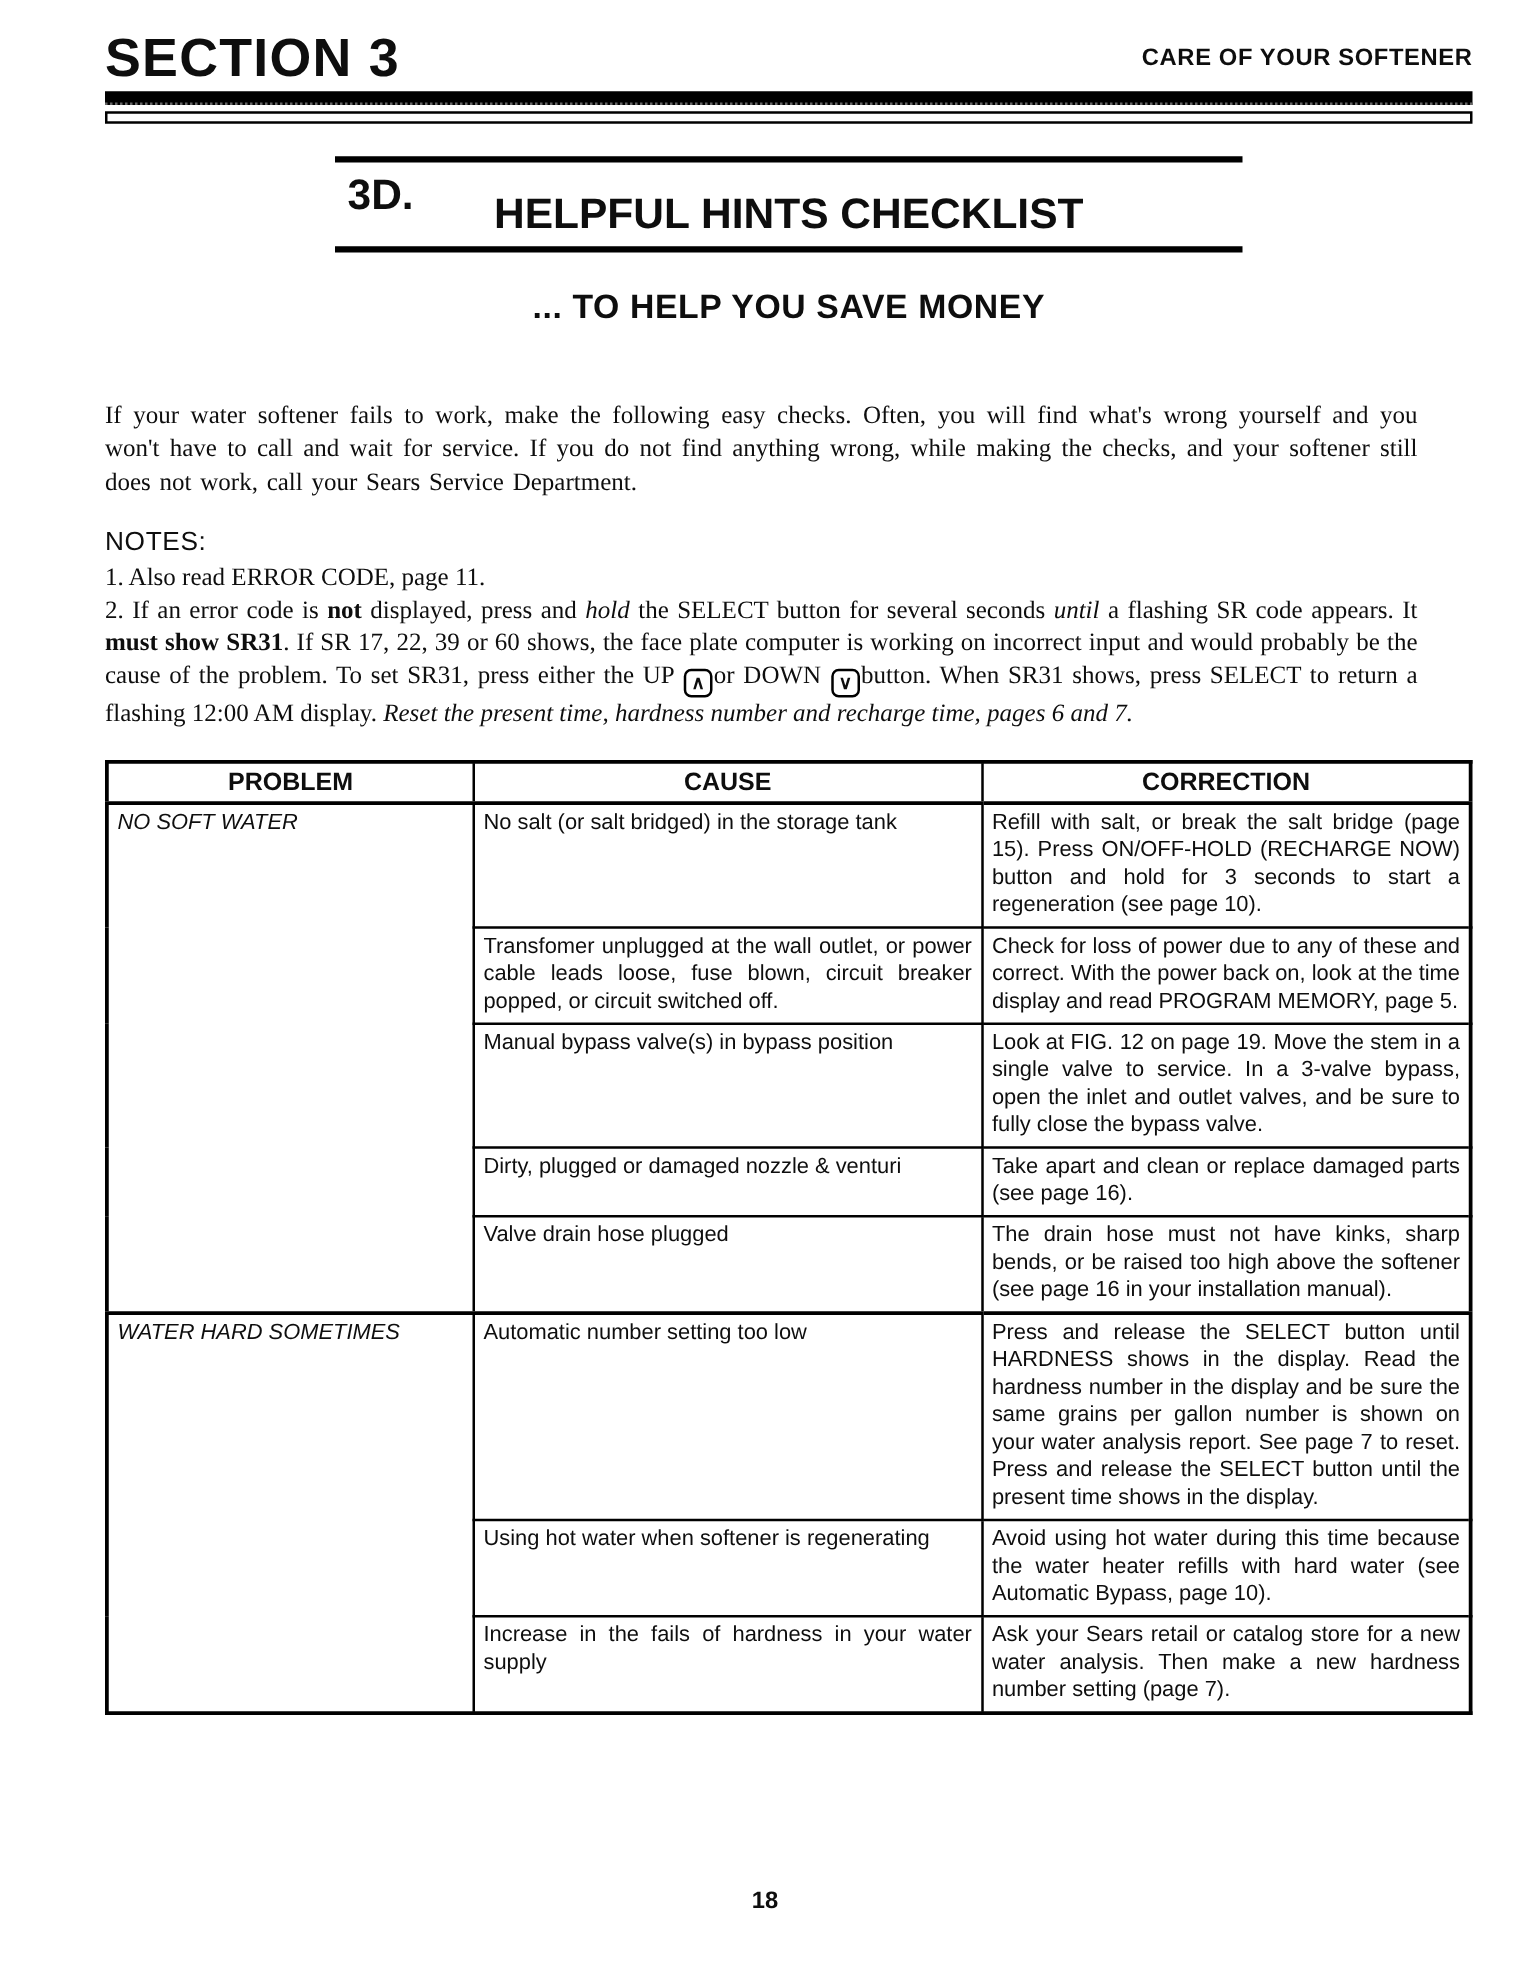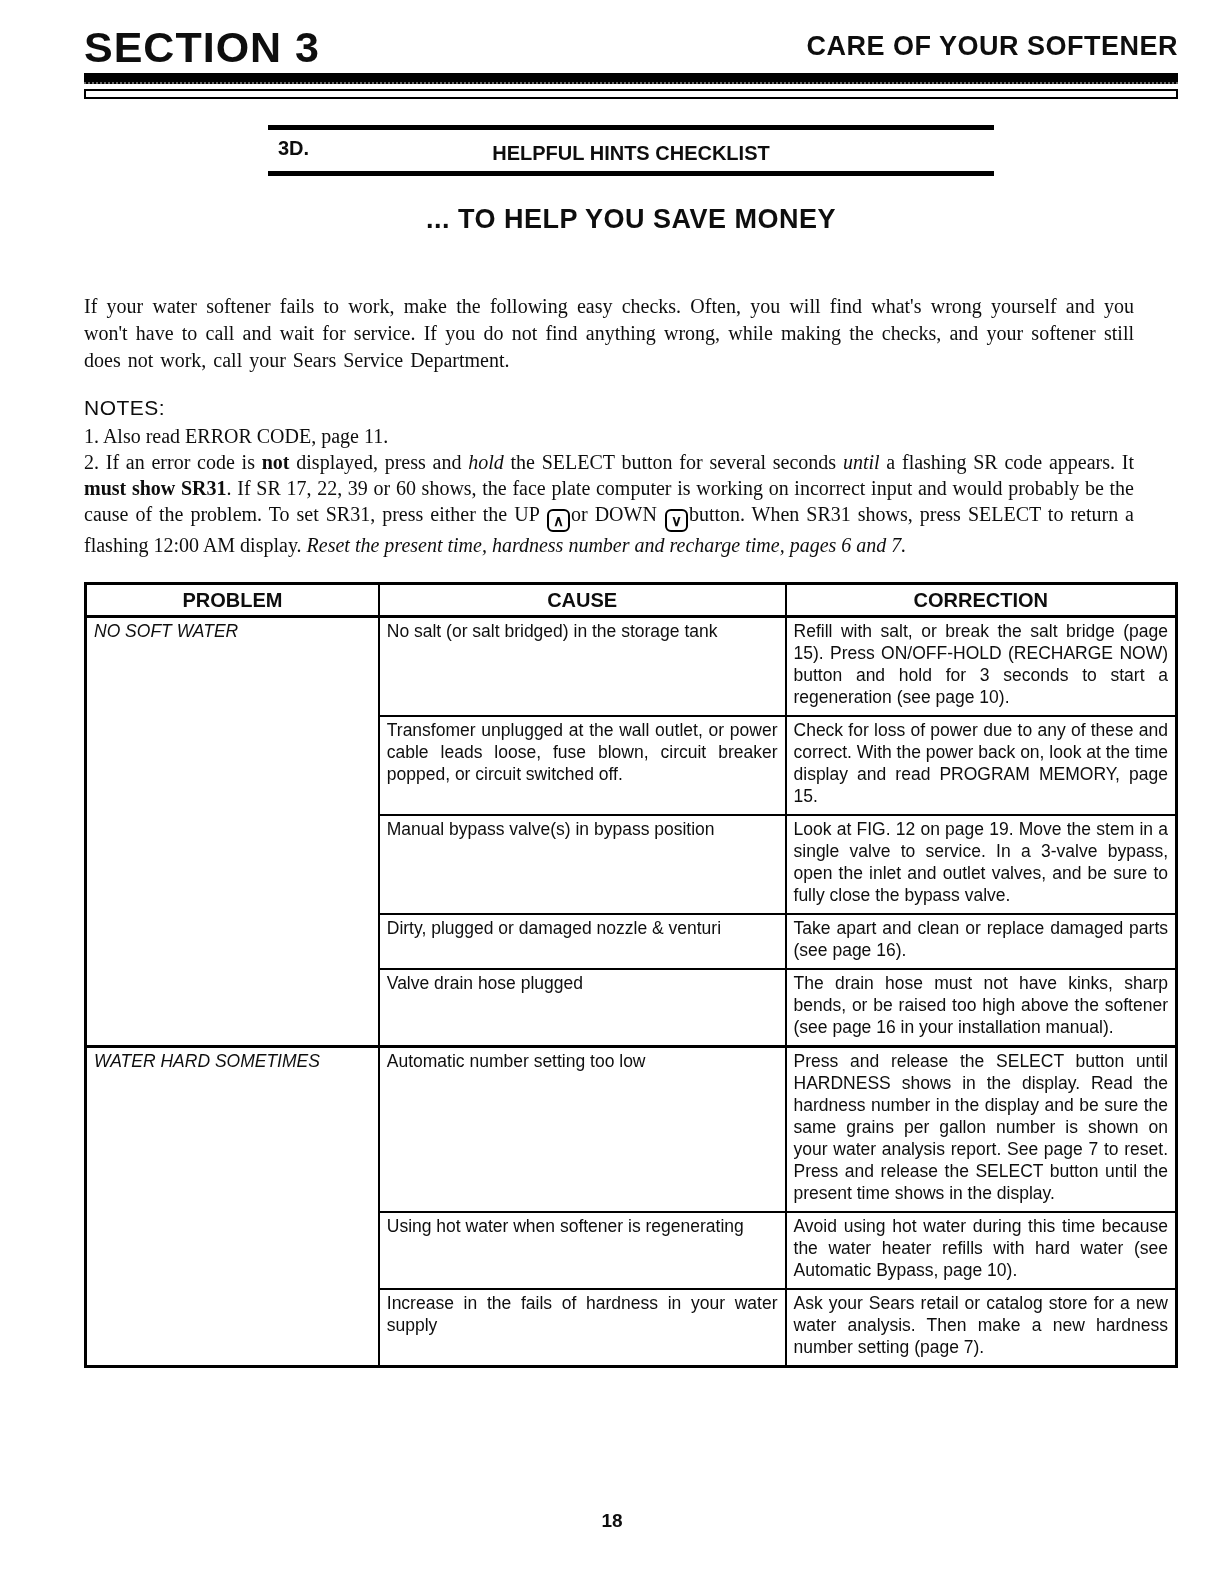--- a/index.html
+++ b/index.html
@@ -14,32 +14,32 @@
   .page { padding:26px 46px 0 84px; }
 
   
   .hdr-row { display:flex; justify-content:space-between; align-items:center; }
   .hdr-section {
     font-family:"Liberation Sans", sans-serif; font-weight:bold;
     font-size:43px; letter-spacing:1px; line-height:1;
   }
   .hdr-care {
     font-family:"Liberation Sans", sans-serif; font-weight:bold;
-    font-size:27px; letter-spacing:0.5px; line-height:1; padding-bottom:3px;
+    font-size:19px; letter-spacing:0.5px; line-height:1; padding-bottom:3px;
   }
   .rule-thick { height:11px; background:#000; margin-top:4px; border-bottom:2px dotted #666; }
   .rule-hollow { height:10px; border:2px solid #000; margin-top:5px; background:#fff; }
 
   
   .subsec {
     width:726px; margin:26px auto 0 auto;
     border-top:5px solid #000; border-bottom:5px solid #000;
-    padding:12px 10px 6px 10px;
+    padding:22px 10px 6px 10px;
     position:relative;
-    font-family:"Liberation Sans", sans-serif; font-weight:bold; font-size:20px;
+    font-family:"Liberation Sans", sans-serif; font-weight:bold; font-size:34px;
     text-align:center;
   }
   .subsec-num { position:absolute; left:10px; top:7px; }
 
   
   .save-heading {
     margin-top:28px; text-align:center;
     font-family:"Liberation Sans", sans-serif; font-weight:bold;
     font-size:27px; letter-spacing:0.5px;
   }
@@ -134,21 +134,21 @@
     </thead>
     <tbody>
 
       <tr>
         <td class="problem-cell" rowspan="5">NO SOFT WATER</td>
         <td class="cause-cell">No salt (or salt bridged) in the storage tank</td>
         <td class="correction-cell">Refill with salt, or break the salt bridge (page 15).  Press  ON/OFF-HOLD  (RECHARGE NOW) button and hold for 3 seconds to start a regeneration (see page 10).</td>
       </tr>
       <tr>
         <td class="cause-cell">Transfomer unplugged at the wall outlet, or power cable leads loose, fuse blown, circuit breaker popped, or circuit switched off.</td>
-        <td class="correction-cell">Check for loss of power due to any of these and correct. With the power back on, look at the time display and read PROGRAM MEMORY, page 15.</td>
+        <td class="correction-cell">Check for loss of power due to any of these and correct. With the power back on, look at the time display and read PROGRAM MEMORY, page 5.</td>
       </tr>
       <tr>
         <td class="cause-cell">Manual bypass valve(s) in bypass position</td>
         <td class="correction-cell">Look at FIG. 12 on page 19. Move the stem in a single valve to service. In a 3-valve bypass, open the inlet and outlet valves, and be sure to fully close the bypass valve.</td>
       </tr>
       <tr>
         <td class="cause-cell">Dirty, plugged or damaged nozzle &amp; venturi</td>
         <td class="correction-cell">Take apart and clean or replace damaged parts (see page 16).</td>
       </tr>
       <tr>

